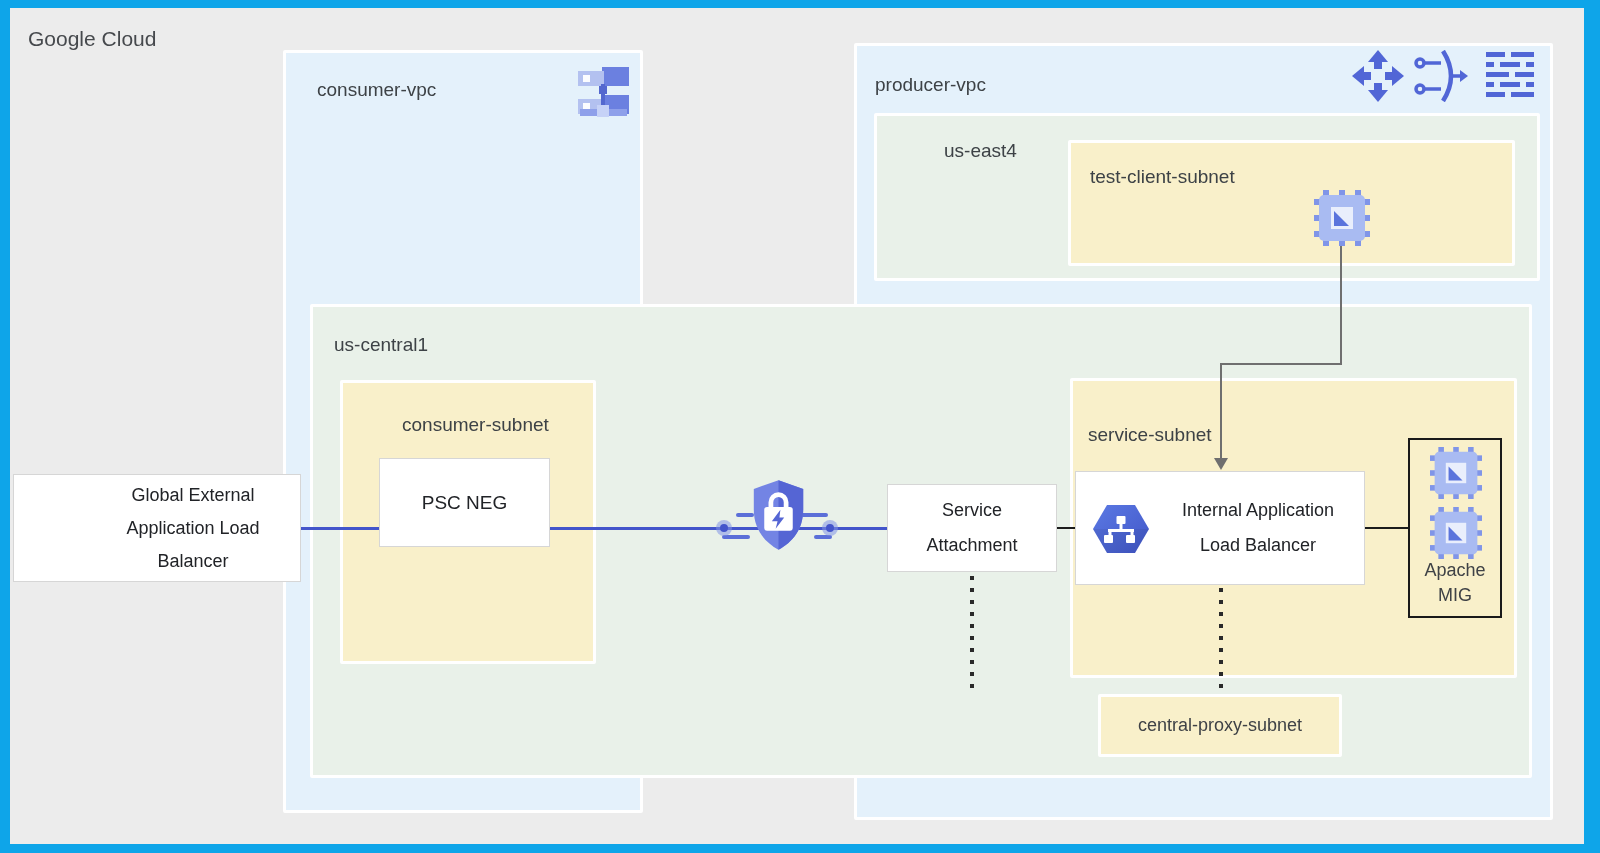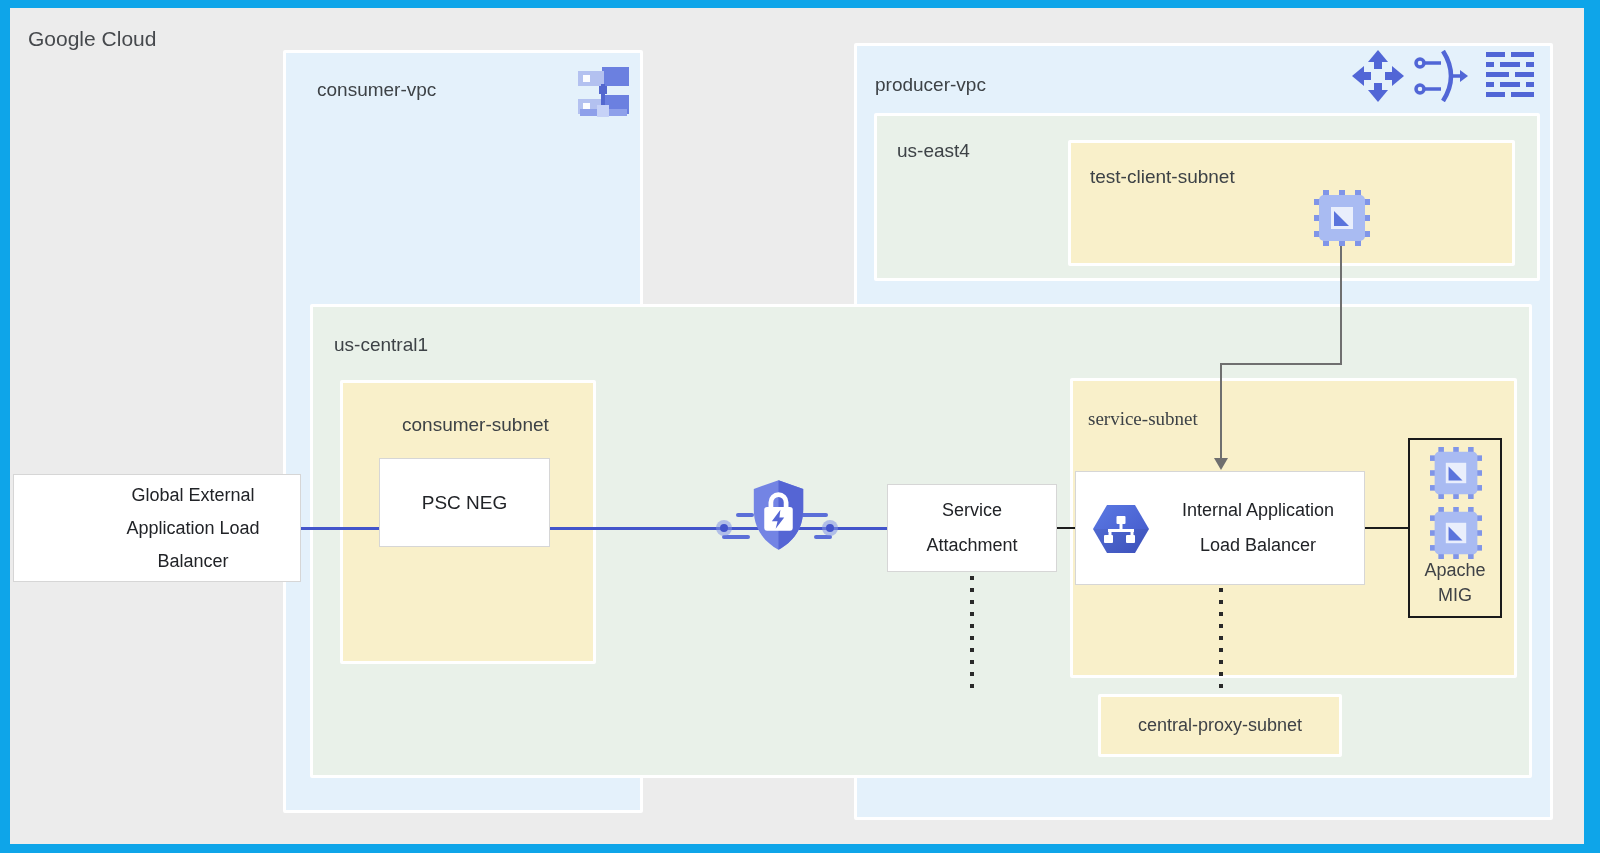--- a/index.html
+++ b/index.html
@@ -80,25 +80,25 @@
 
   <div class="abs region" style="left:874px;top:113px;width:666px;height:168px;"></div>
   <div class="abs region" style="left:310px;top:304px;width:1222px;height:474px;"></div>
 
   <div class="abs subnet" style="left:1068px;top:140px;width:447px;height:126px;"></div>
   <div class="abs subnet" style="left:340px;top:380px;width:256px;height:284px;"></div>
   <div class="abs subnet" style="left:1070px;top:378px;width:447px;height:300px;"></div>
 
   <div class="abs lbl" style="left:305px;top:79px;margin-left:12px;">consumer-vpc</div>
   <div class="abs lbl" style="left:875px;top:74px;">producer-vpc</div>
-  <div class="abs lbl" style="left:897px;top:140px;">us-east4</div>
+  <div class="abs lbl" style="left:944px;top:140px;">us-east4</div>
   <div class="abs lbl" style="left:1090px;top:166px;">test-client-subnet</div>
   <div class="abs lbl" style="left:334px;top:334px;">us-central1</div>
   <div class="abs lbl" style="left:362px;top:414px;margin-left:40px;">consumer-subnet</div>
-  <div class="abs lbl" style="left:1088px;top:408px;font-family:Liberation Serif, serif;">service-subnet</div>
+  <div class="abs lbl" style="left:1088px;top:424px;">service-subnet</div>
 
   <svg class="abs" style="left:578px;top:64px;" width="52" height="54" viewBox="0 0 52 54">
     <rect x="24" y="3" width="27" height="19" fill="#6b80e0"></rect>
     <rect x="0" y="7" width="26" height="15" fill="#b3c1f0"></rect>
     <rect x="5" y="11" width="7" height="7" fill="#ffffff" opacity="0.95"></rect>
     <rect x="24" y="31" width="27" height="19" fill="#6b80e0"></rect>
     <rect x="0" y="35" width="26" height="15" fill="#b3c1f0"></rect>
     <rect x="5" y="39" width="7" height="7" fill="#ffffff" opacity="0.95"></rect>
     <rect x="23" y="20" width="4" height="29" fill="#5468cf"></rect>
     <rect x="21" y="22" width="8" height="8" fill="#5468cf"></rect>

